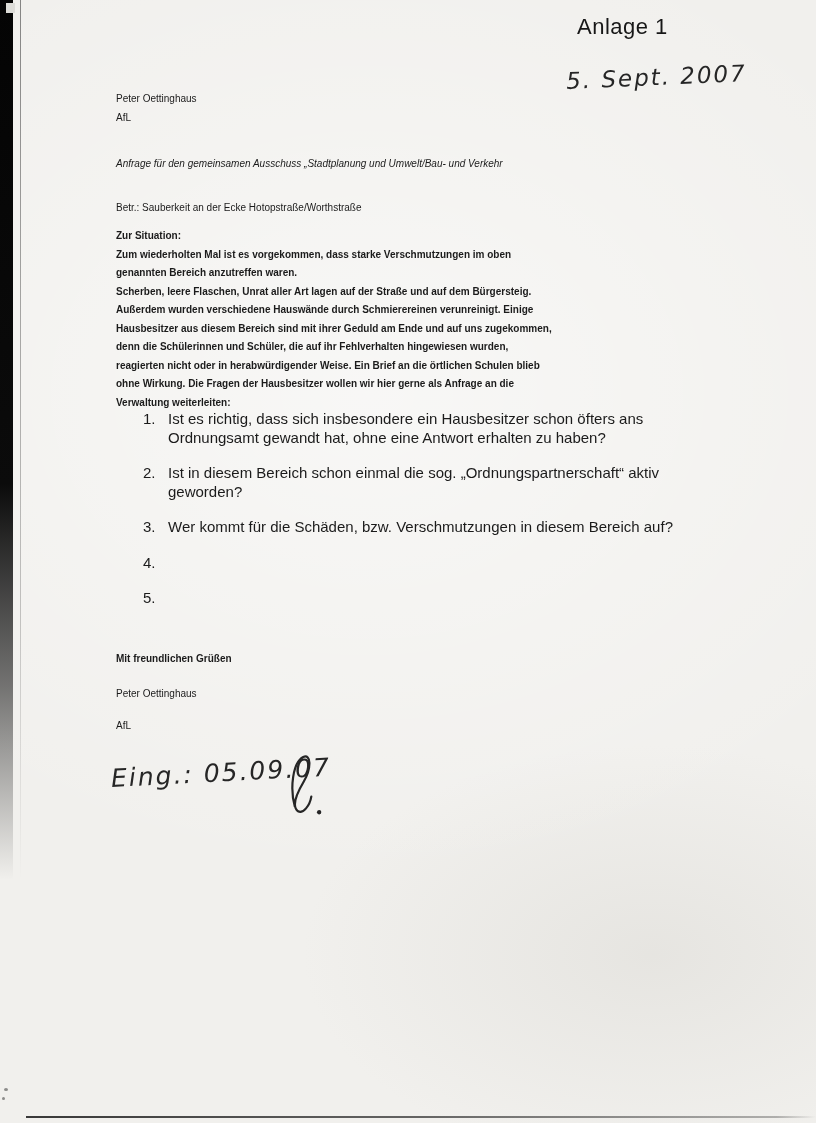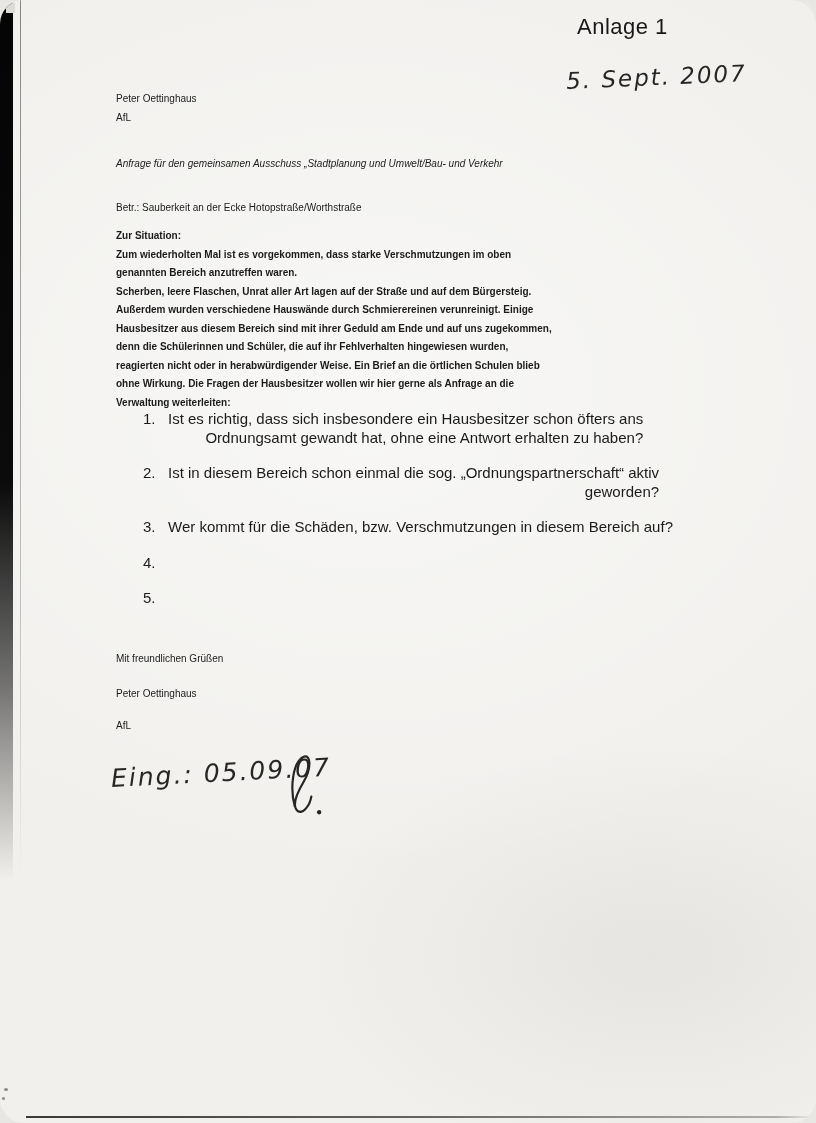--- a/index.html
+++ b/index.html
@@ -8,21 +8,20 @@
     font-family:"Liberation Sans",sans-serif;
     background:#e8e7e4;
   }
   .scan{
     position:relative;width:816px;height:1123px;overflow:hidden;
     background:
       radial-gradient(ellipse 900px 700px at 45% 35%, rgba(255,255,255,.5), rgba(255,255,255,0) 70%),
       radial-gradient(ellipse 500px 300px at 80% 85%, rgba(210,208,202,.35), rgba(210,208,202,0) 70%),
       #f1f0ed;
     color:#1b1b1b;
-    border-radius:24px;
   }
   
   .edge-black{
     position:absolute;left:0;top:0;width:13px;height:880px;
     background:linear-gradient(to bottom,#040404 0%,#0b0b0b 55%,rgba(11,11,11,.55) 78%,rgba(11,11,11,0) 100%);
   }
   .edge-line{
     position:absolute;left:20px;top:0;width:1px;height:880px;
     background:linear-gradient(to bottom,rgba(45,45,45,.55),rgba(45,45,45,.25) 70%,rgba(45,45,45,0));
   }
@@ -50,22 +49,22 @@
   }
   .block{position:absolute;left:116px;font-size:10px;line-height:18.5px;}
   .sender{top:90px;}
   .subject{top:155px;width:660px;font-style:italic;}
   .betr{top:199px;width:660px;}
   .situation{top:227px;width:648px;font-weight:bold;}
   .questions{position:absolute;left:143px;top:410px;width:636px;font-size:15px;line-height:18.5px;}
   .q{display:flex;margin-bottom:17px;}
   .q-gap{margin-top:13px;}
   .q-num{width:25px;flex:0 0 25px;}
-  .q-text{white-space:pre-line;text-align:right;}
-  .closing-salutation{top:650px;}
+  .q-text{white-space:pre-line;}
+  .closing-salutation{top:650px;font-weight:bold;}
   .closing-name{top:685px;}
   .closing-org{top:717px;}
   .hw-received{
     position:absolute;left:112px;top:758px;width:230px;height:70px;
     transform:rotate(-3deg);
   }
   .hw-received-text{
     font-size:25px;letter-spacing:2px;white-space:nowrap;
   }
   .paraph{position:absolute;left:168px;top:-4px;}

